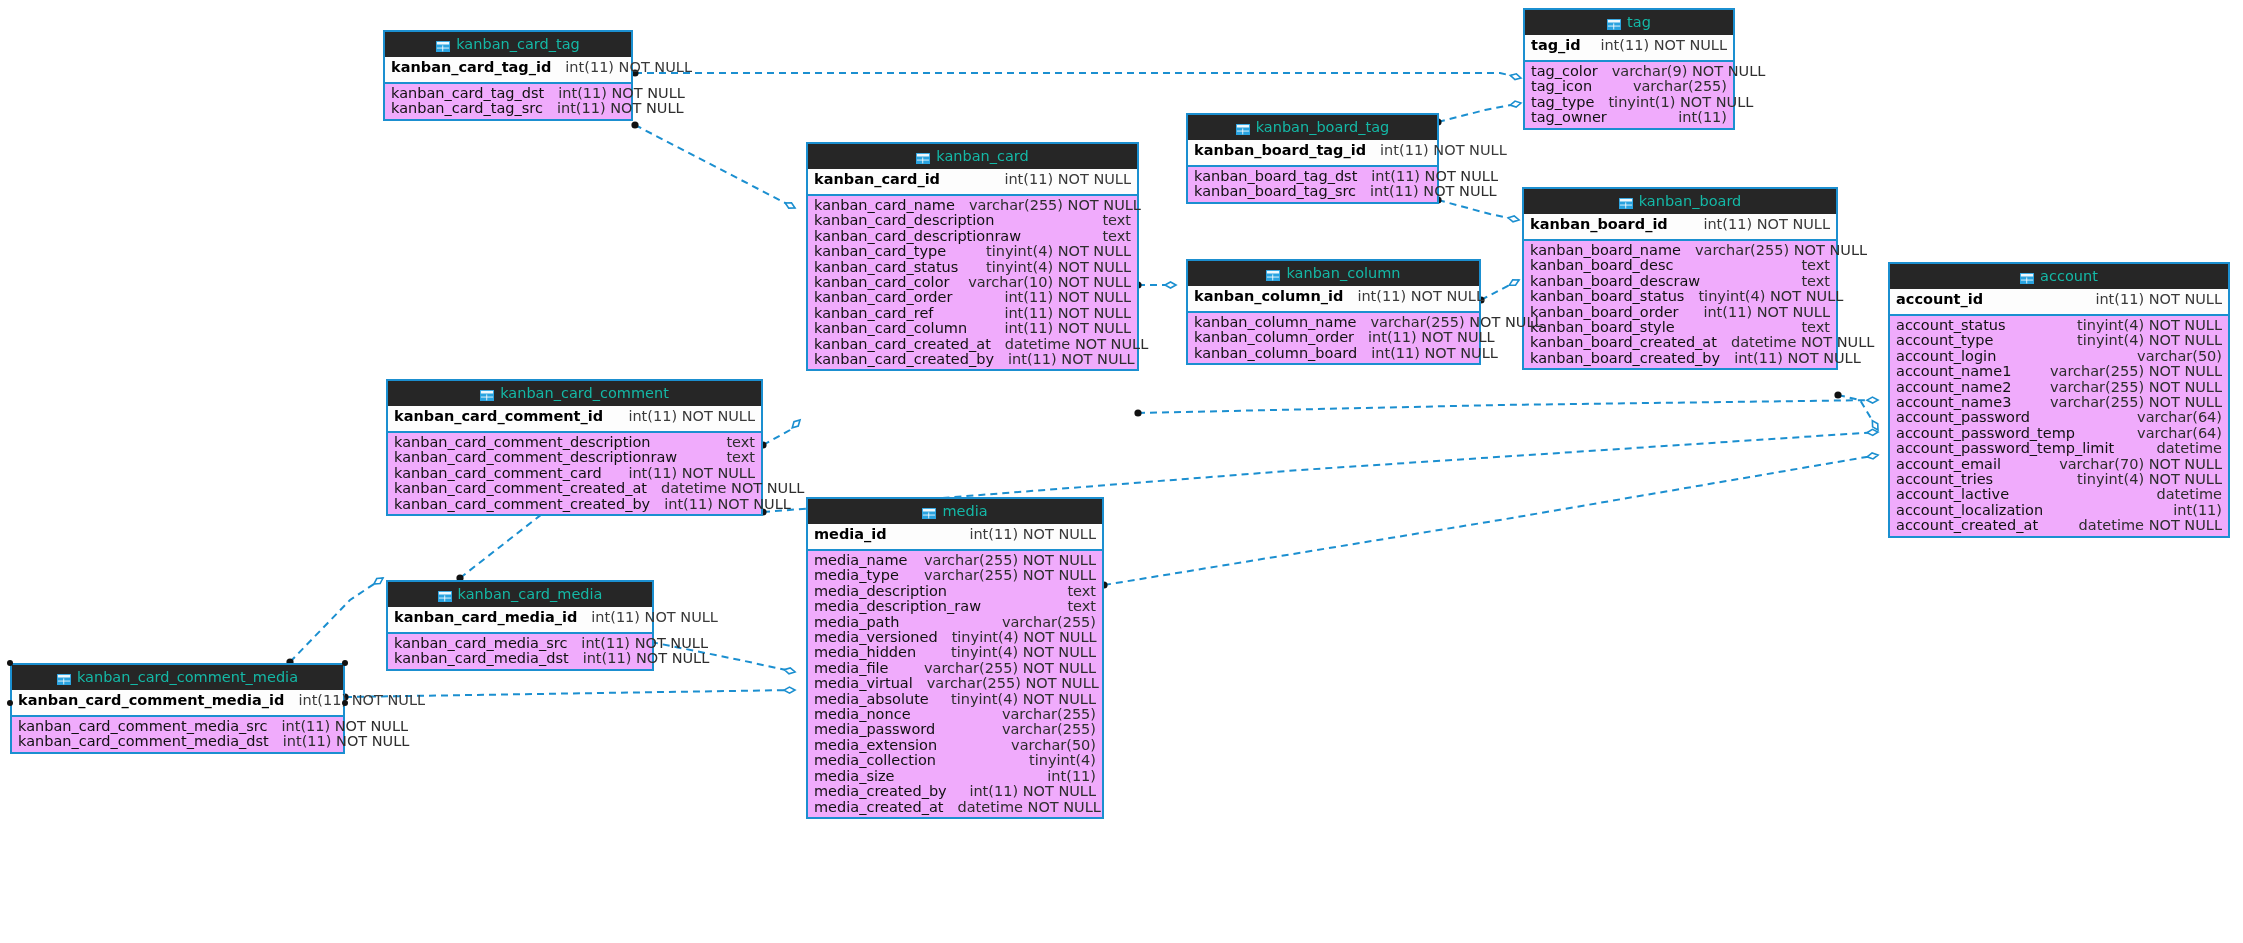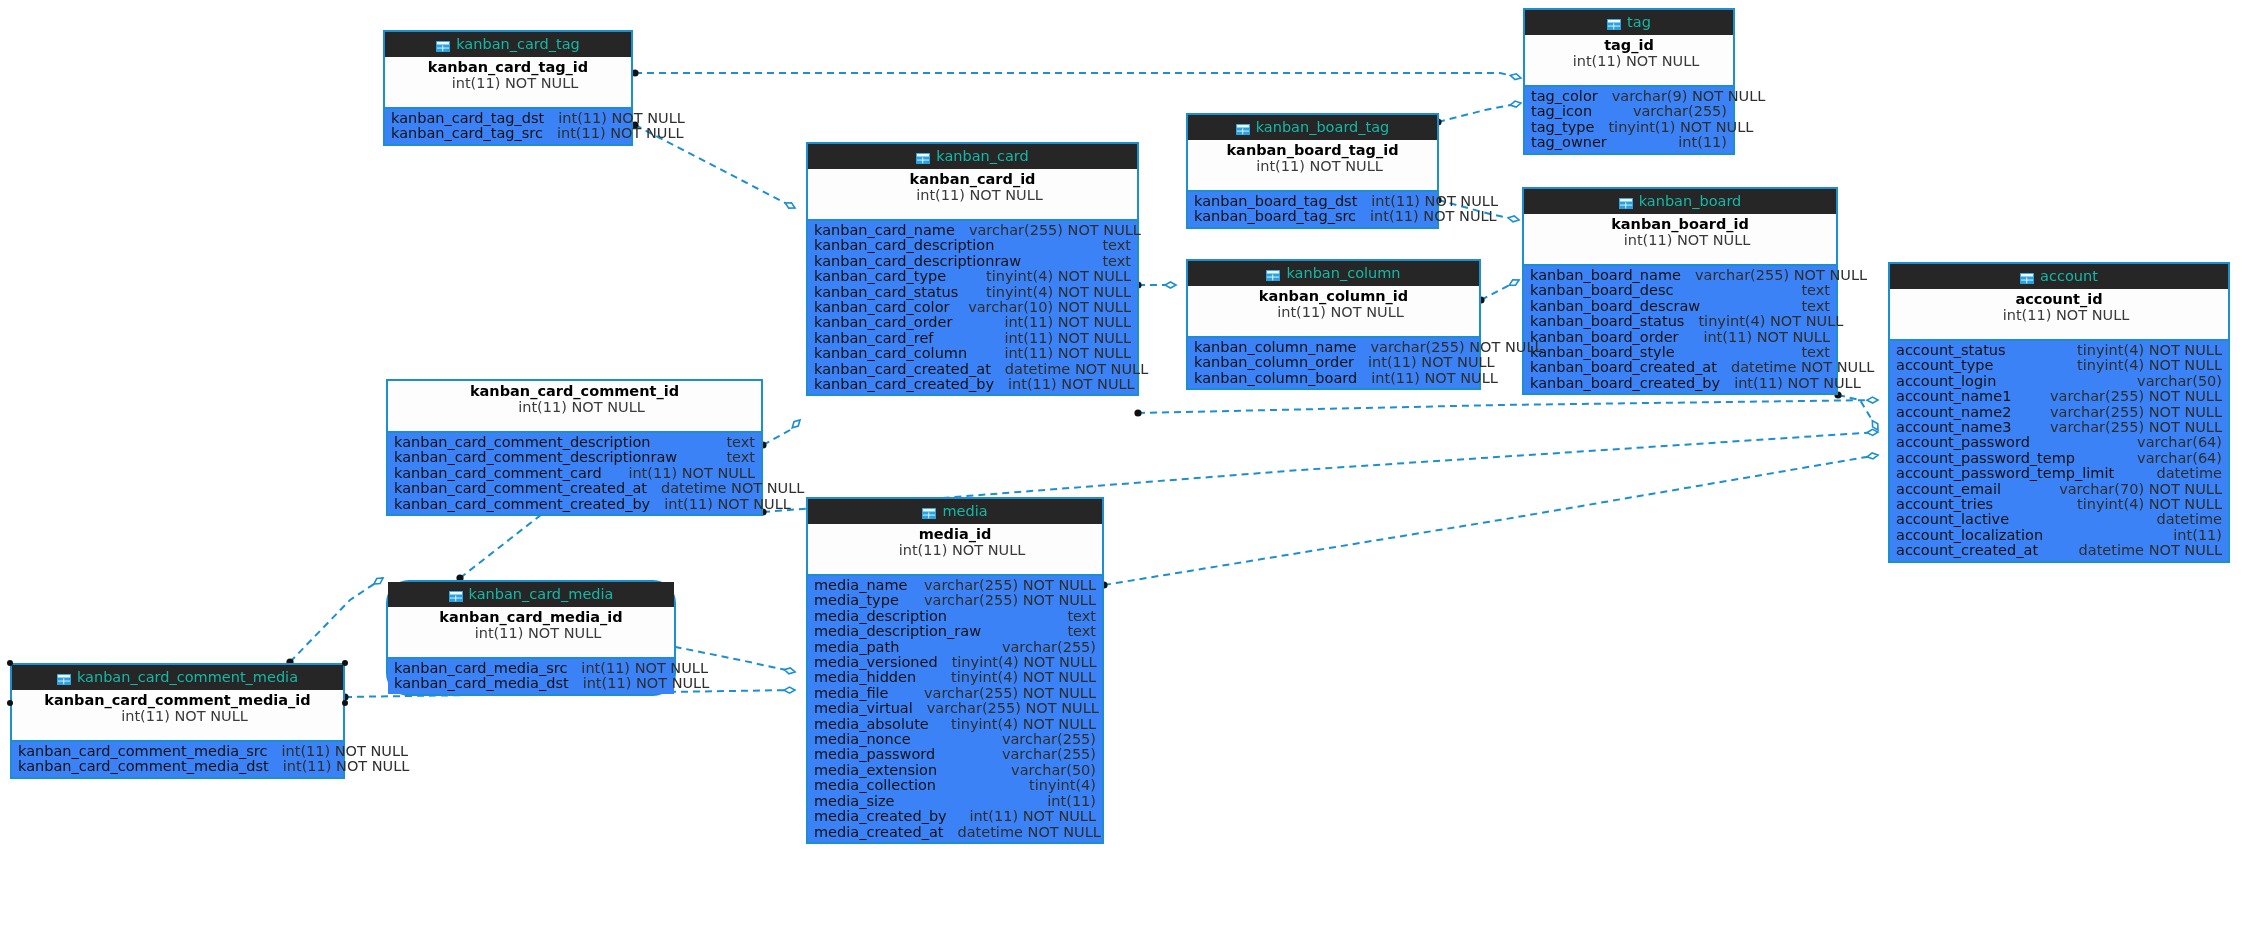--- a/index.html
+++ b/index.html
@@ -53,38 +53,37 @@
     margin-right: 6px;
     position: relative;
     top: 1px;
     vertical-align: middle;
   }
   .ent-pk {
     display: flex;
     justify-content: space-between;
     align-items: center;
     border-bottom: 2px solid #1b8fd0;
-    padding: 2px 6px 16px 6px;
+    padding: 2px 6px 7px 6px;
     font-size: 14.5px;
     color: #111111;
     white-space: nowrap;
     background: #fdfdfd;
-    flex-direction: column;
   }
   .ent-pk .col-name {
     font-weight: bold;
     color: #000000;
   }
   .ent-pk .col-type {
     color: #3a3a3a;
     padding-left: 14px;
   }
   .ent-body {
     padding: 2px 0 2px 0;
-    background: #3b82f6;
+    background: #f0abfc;
   }
   .ent-row {
     display: flex;
     justify-content: space-between;
     align-items: center;
     padding: 0px 6px;
     font-size: 14.5px;
     line-height: 15.4px;
     color: #111111;
     white-space: nowrap;
@@ -449,20 +448,26 @@
           <span class="col-name">account_localization</span>
           <span class="col-type">int(11)</span>
         </div>
         <div class="ent-row">
           <span class="col-name">account_created_at</span>
           <span class="col-type">datetime NOT NULL</span>
         </div>
       </div>
     </div>
     <div class="entity" style="left: 386px; top: 379px; width: 377px;">
+      <div class="ent-header"><svg class="tbl-icon" viewBox="0 0 14 11" xmlns="http://www.w3.org/2000/svg">
+          <rect x="0" y="0" width="14" height="11" fill="#29a3e0"></rect>
+          <rect x="0.9" y="0.9" width="12.2" height="2.6" fill="#ffffff" opacity="0.92"></rect>
+          <rect x="6.3" y="4.4" width="0.9" height="6" fill="#ffffff" opacity="0.92"></rect>
+          <rect x="0.9" y="6.6" width="12.2" height="0.9" fill="#ffffff" opacity="0.92"></rect>
+        </svg><span>kanban_card_comment</span></div>
       <div class="ent-pk">
         <span class="col-name">kanban_card_comment_id</span>
         <span class="col-type">int(11) NOT NULL</span>
       </div>
       <div class="ent-body">
         <div class="ent-row">
           <span class="col-name">kanban_card_comment_description</span>
           <span class="col-type">text</span>
         </div>
         <div class="ent-row">
@@ -558,21 +563,21 @@
         <div class="ent-row">
           <span class="col-name">media_created_by</span>
           <span class="col-type">int(11) NOT NULL</span>
         </div>
         <div class="ent-row">
           <span class="col-name">media_created_at</span>
           <span class="col-type">datetime NOT NULL</span>
         </div>
       </div>
     </div>
-    <div class="entity" style="left: 386px; top: 580px; width: 290px; border-radius: 23px;">
+    <div class="entity" style="left: 386px; top: 580px; width: 268px;">
       <div class="ent-header"><svg class="tbl-icon" viewBox="0 0 14 11" xmlns="http://www.w3.org/2000/svg">
           <rect x="0" y="0" width="14" height="11" fill="#29a3e0"></rect>
           <rect x="0.9" y="0.9" width="12.2" height="2.6" fill="#ffffff" opacity="0.92"></rect>
           <rect x="6.3" y="4.4" width="0.9" height="6" fill="#ffffff" opacity="0.92"></rect>
           <rect x="0.9" y="6.6" width="12.2" height="0.9" fill="#ffffff" opacity="0.92"></rect>
         </svg><span>kanban_card_media</span></div>
       <div class="ent-pk">
         <span class="col-name">kanban_card_media_id</span>
         <span class="col-type">int(11) NOT NULL</span>
       </div>

